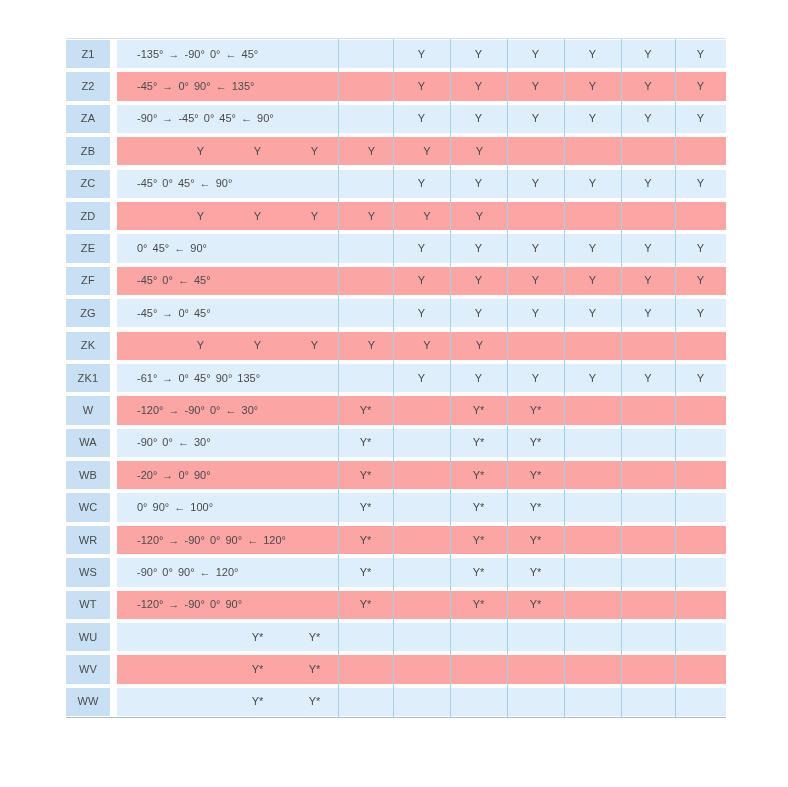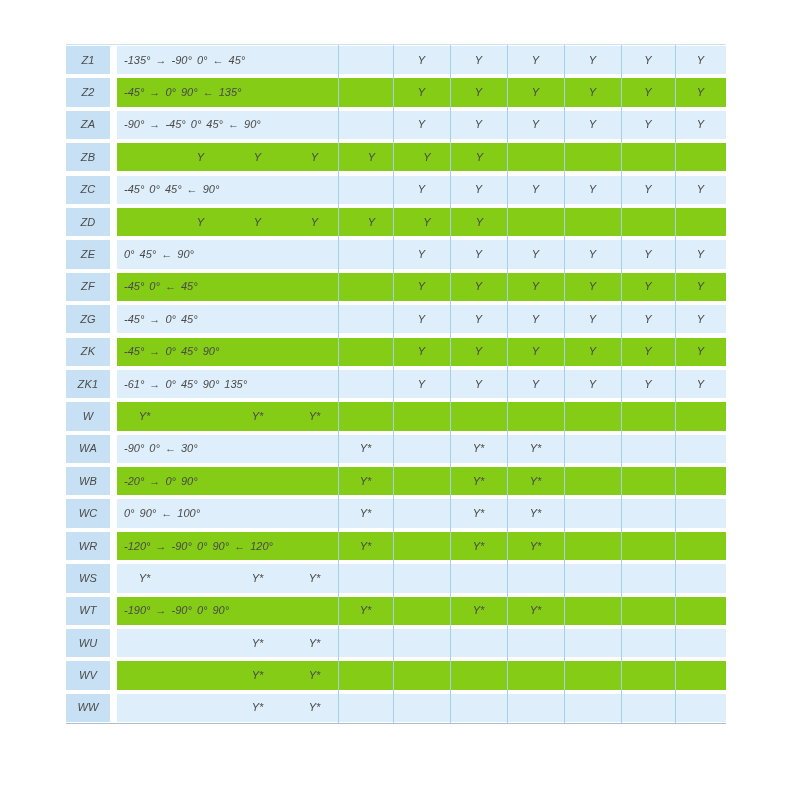--- a/index.html
+++ b/index.html
@@ -1,36 +1,35 @@
 <!DOCTYPE html>
 <html style="--text: #4a4a4a; --code-bg: #c8e0f3; --row-blue: #deeefa; --row-white: #ffffff; --line: #a6cfe8; --border-top: #cfe2ee; --border-bottom: #aebfca;"><head>
 <meta charset="utf-8">
 <style>
   html,body{margin:0;padding:0;}
   body{
     width:788px;height:787px;position:relative;background:#ffffff;overflow:hidden;
     font-family:"Liberation Sans",sans-serif;color:var(--text,#4a4a4a);
   }
   .table{
-    position:absolute;left:66px;top:44px;width:660px;
+    position:absolute;left:66px;top:38px;width:660px;
     border-top:1px solid var(--border-top,#cfe2ee);
     border-bottom:1px solid var(--border-bottom,#aebfca);
-    font-style:italic;
   }
   .rows{display:flex;flex-direction:column;gap:4.1px;padding:1px 0 1px 0;}
   .row{display:flex;height:28.3px;}
   .cell{display:flex;align-items:center;font-size:11px;line-height:1;}
   .code{
     width:44px;justify-content:center;background:var(--code-bg,#c8e0f3);
     letter-spacing:.2px;
   }
   .codegap{width:7px;background:transparent;}
-  .main{display:flex;width:609px;background:#84cc16;}
+  .main{display:flex;width:609px;background:#fca5a5;}
   .row.alt .main{background:var(--row-blue,#deeefa);}
-  .desc{width:221px;padding-left:7px;box-sizing:border-box;white-space:pre;word-spacing:2px;}
+  .desc{width:221px;padding-left:20px;box-sizing:border-box;white-space:pre;word-spacing:2px;}
   .c{justify-content:center;}
   .col-0{width:55px;}
   .col-1{width:57px;}
   .col-2{width:57px;}
   .col-3{width:57px;}
   .col-4{width:57px;}
   .col-5{width:54px;}
   .col-6{width:51px;}
   .vline{
     position:absolute;top:0;bottom:0;width:1px;
@@ -164,21 +163,20 @@
             <div class="cell c col-3">Y</div>
             <div class="cell c col-4">Y</div>
             <div class="cell c col-5">Y</div>
             <div class="cell c col-6">Y</div>
           </div>
         </div>
         <div class="row">
           <div class="cell code">ZK</div>
           <div class="codegap"></div>
           <div class="main">
-            <div class="cell desc">-45° → 0° 45° 90°</div>
             <div class="cell c col-0"></div>
             <div class="cell c col-1">Y</div>
             <div class="cell c col-2">Y</div>
             <div class="cell c col-3">Y</div>
             <div class="cell c col-4">Y</div>
             <div class="cell c col-5">Y</div>
             <div class="cell c col-6">Y</div>
           </div>
         </div>
         <div class="row alt">
@@ -192,20 +190,21 @@
             <div class="cell c col-3">Y</div>
             <div class="cell c col-4">Y</div>
             <div class="cell c col-5">Y</div>
             <div class="cell c col-6">Y</div>
           </div>
         </div>
         <div class="row">
           <div class="cell code">W</div>
           <div class="codegap"></div>
           <div class="main">
+            <div class="cell desc">-120° → -90° 0° ← 30°</div>
             <div class="cell c col-0">Y*</div>
             <div class="cell c col-1"></div>
             <div class="cell c col-2">Y*</div>
             <div class="cell c col-3">Y*</div>
             <div class="cell c col-4"></div>
             <div class="cell c col-5"></div>
             <div class="cell c col-6"></div>
           </div>
         </div>
         <div class="row alt">
@@ -261,34 +260,35 @@
             <div class="cell c col-3">Y*</div>
             <div class="cell c col-4"></div>
             <div class="cell c col-5"></div>
             <div class="cell c col-6"></div>
           </div>
         </div>
         <div class="row alt">
           <div class="cell code">WS</div>
           <div class="codegap"></div>
           <div class="main">
+            <div class="cell desc">-90° 0° 90° ← 120°</div>
             <div class="cell c col-0">Y*</div>
             <div class="cell c col-1"></div>
             <div class="cell c col-2">Y*</div>
             <div class="cell c col-3">Y*</div>
             <div class="cell c col-4"></div>
             <div class="cell c col-5"></div>
             <div class="cell c col-6"></div>
           </div>
         </div>
         <div class="row">
           <div class="cell code">WT</div>
           <div class="codegap"></div>
           <div class="main">
-            <div class="cell desc">-190° → -90° 0° 90°</div>
+            <div class="cell desc">-120° → -90° 0° 90°</div>
             <div class="cell c col-0">Y*</div>
             <div class="cell c col-1"></div>
             <div class="cell c col-2">Y*</div>
             <div class="cell c col-3">Y*</div>
             <div class="cell c col-4"></div>
             <div class="cell c col-5"></div>
             <div class="cell c col-6"></div>
           </div>
         </div>
         <div class="row alt">

